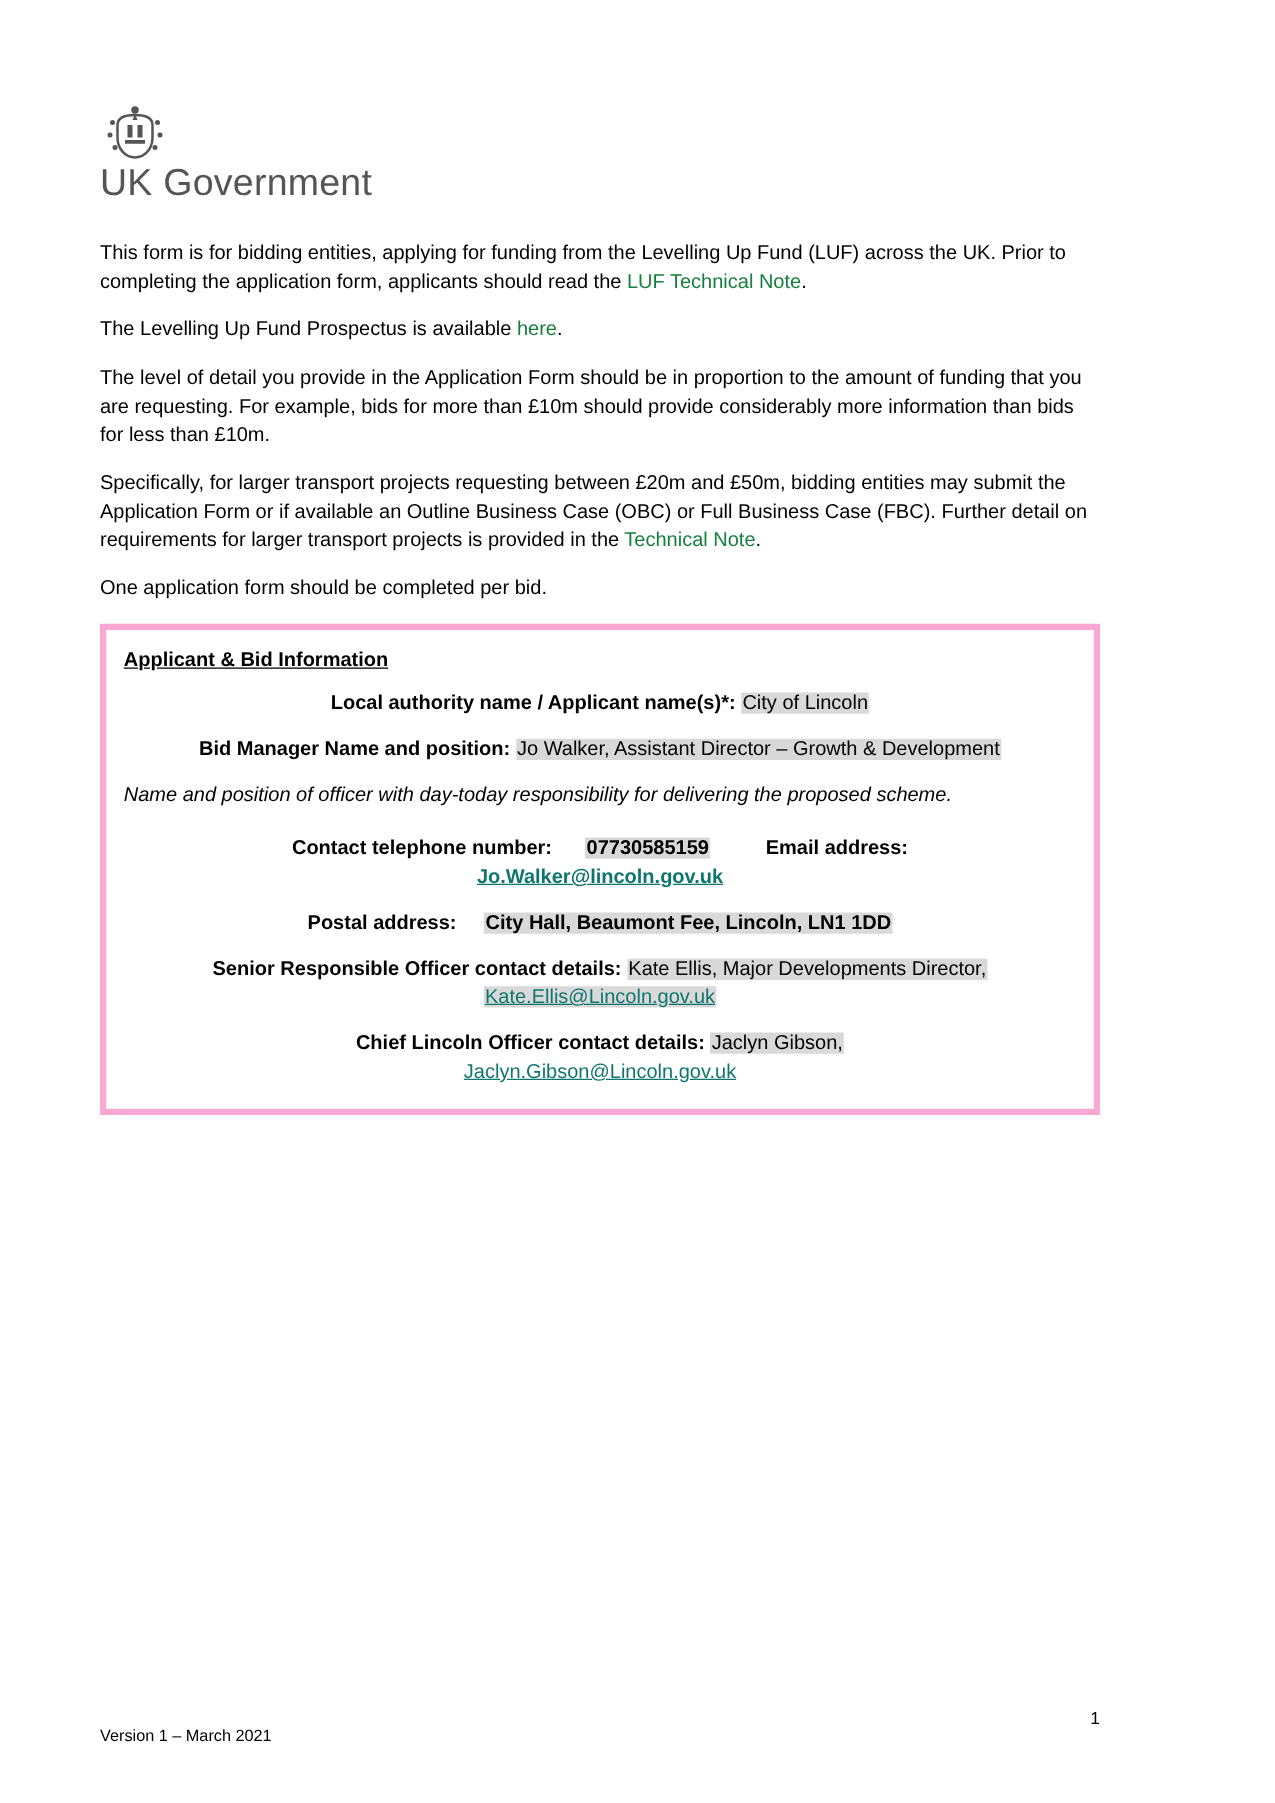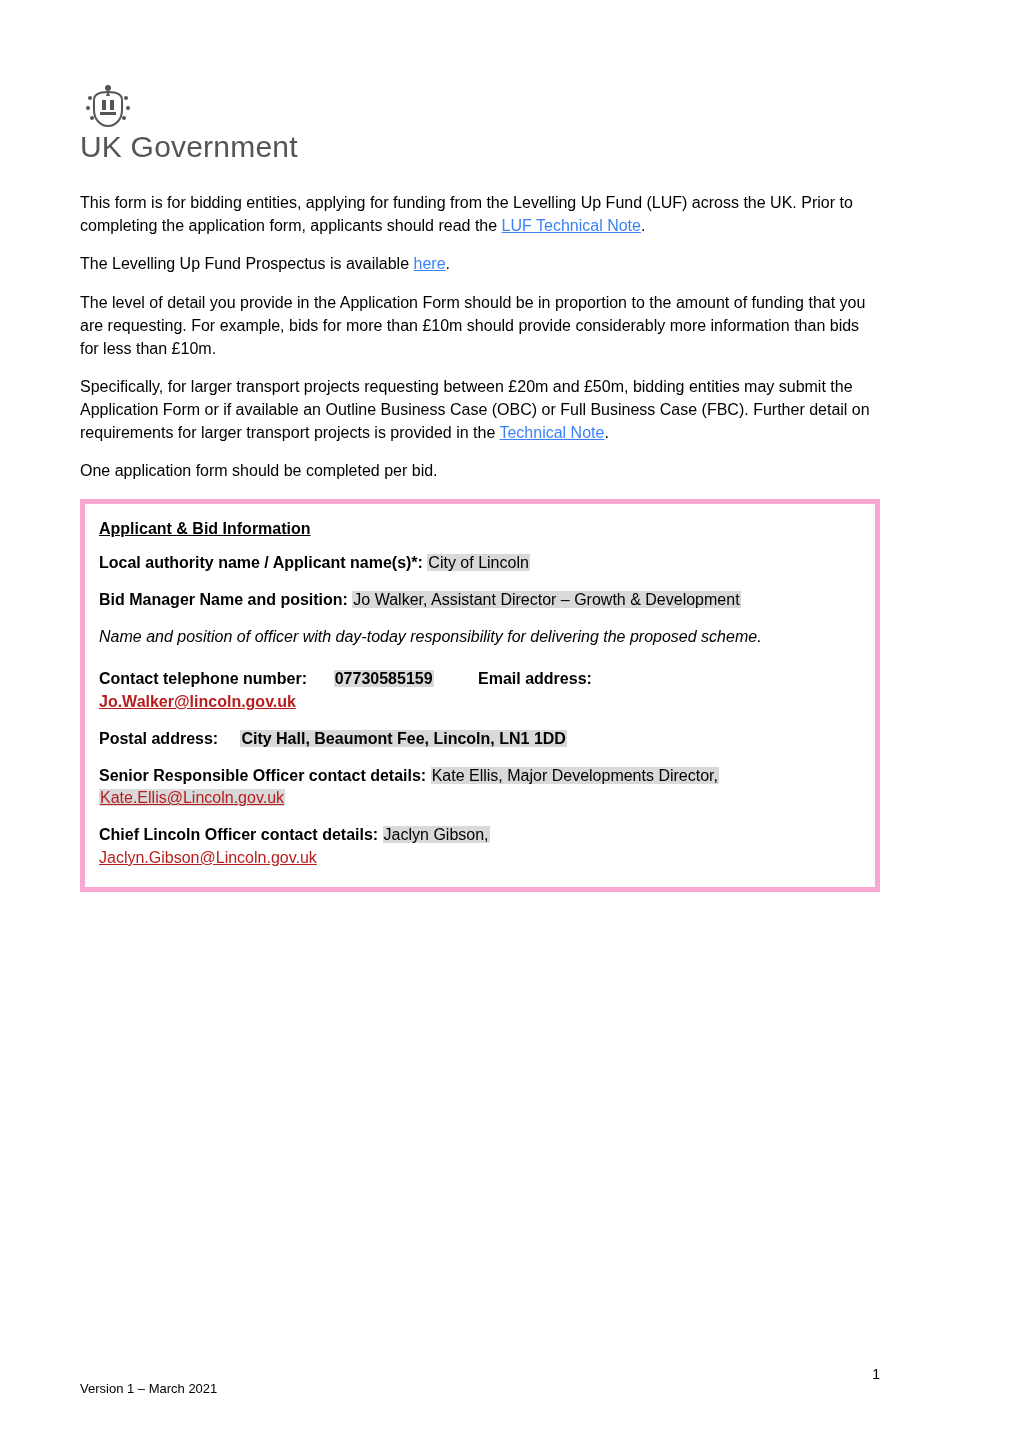--- a/index.html
+++ b/index.html
@@ -39,57 +39,57 @@
       margin: 26px 0 20px 0;
       color: #000;
     }
     p.body {
       font-size: 16px;
       line-height: 1.42;
       margin: 0 0 16px 0;
       color: #000;
     }
     a.link-style {
-      color: #3b82f6;
-      text-decoration: underline;
+      color: #15803d;
     }
     .info-box {
       border: 5px solid #f9a8d4;
       padding: 16px 14px 14px 14px;
       margin-top: 8px;
     }
     .section-heading {
       font-size: 16px;
       font-weight: 700;
       text-decoration: underline;
       margin: 0 0 14px 0;
     }
     .field-row {
       font-size: 16px;
       line-height: 1.42;
       margin: 0 0 14px 0;
+      text-align: center;
     }
     .field-label {
       font-weight: 700;
     }
     .field-value {
       background: #d9d9d9;
       padding: 0 1px;
     }
     .italic-note {
       font-style: italic;
       font-size: 16px;
       line-height: 1.42;
       margin: 0 0 20px 0;
     }
     .underline {
       text-decoration: underline;
     }
     .email-link {
-      color: #b91c1c;
+      color: #0f766e;
       text-decoration: underline;
       margin-top: 16px;
     }
     .footer {
       position: absolute;
       bottom: 46px;
       left: 80px;
       font-size: 13px;
       color: #000;
       text-align: center;

